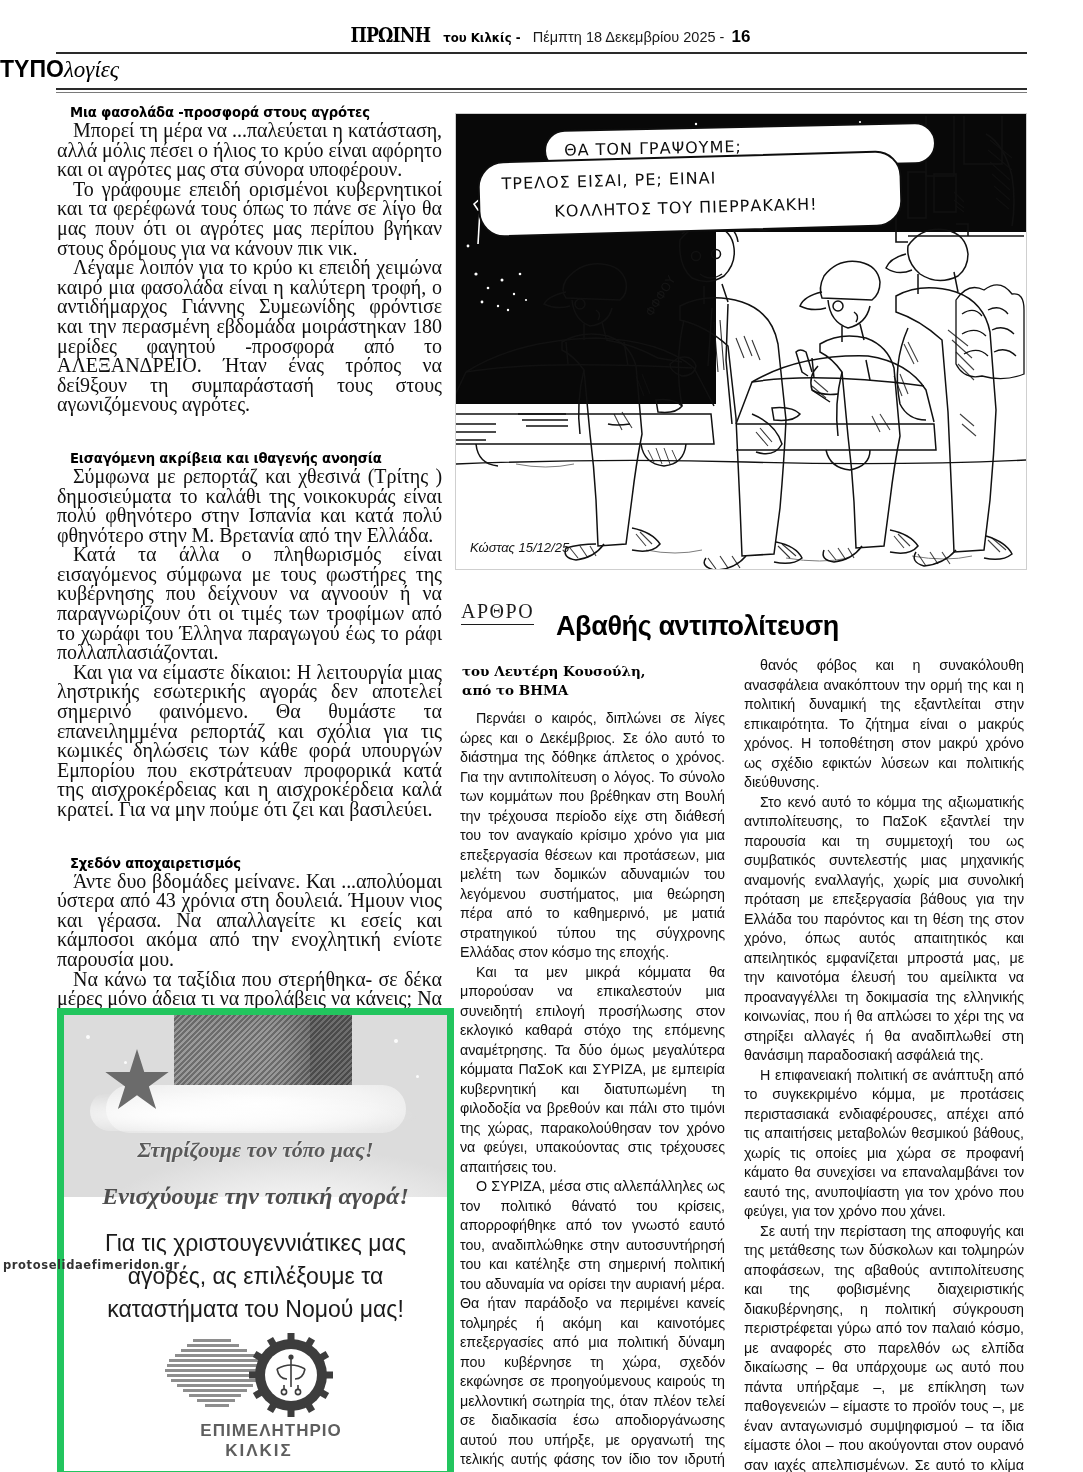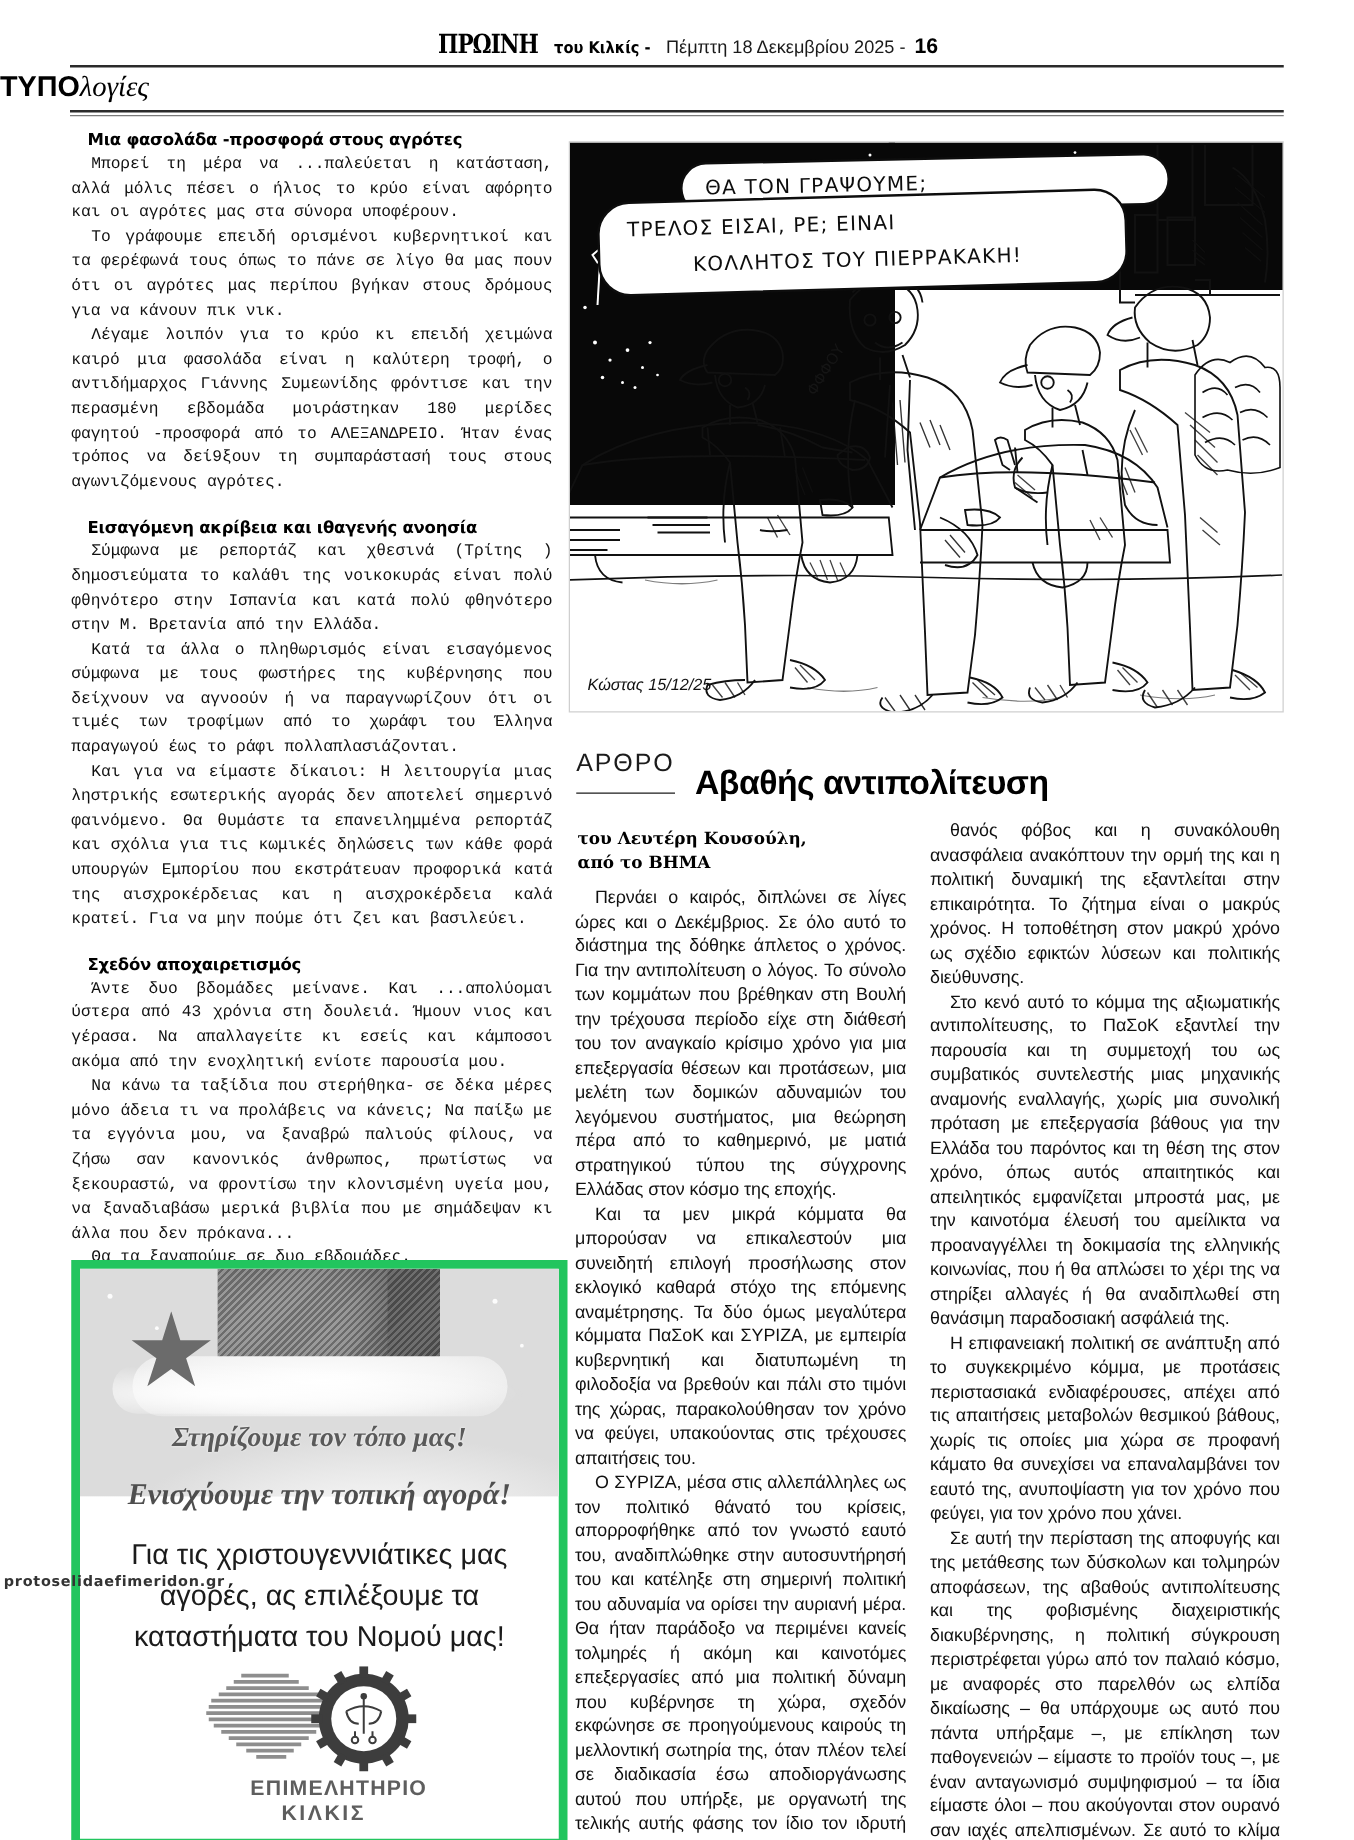--- a/index.html
+++ b/index.html
@@ -103,24 +103,24 @@
     width: 385px;
   }
   .sub-head {
     font-family: "DejaVu Sans", sans-serif;
     font-weight: bold;
     font-size: 13.2px;
     color: #000;
     margin: 0 0 1px 13px;
     letter-spacing: -0.2px;
   }
-  .sub-head.spaced { margin-top: 20px; }
+  .sub-head.spaced { margin-top: 36px; }
   .body-p {
-    font-family: Liberation Mono, monospace;
-    font-size: 13px;
+    font-family: Liberation Serif, serif;
+    font-size: 20px;
     line-height: 19.6px;
     color: #101010;
     margin: 0;
     text-align: justify;
     text-indent: 16px;
     letter-spacing: -0.05px;
   }
   .sign-off {
     font-family: "DejaVu Sans", sans-serif;
     font-weight: bold;
@@ -340,26 +340,26 @@
     font-size: 13px;
     color: #111;
     z-index: 6;
   }
   .ink { position: absolute; }
 
   
   .article-label {
     position: absolute;
     left: 461px; top: 600px;
-    font-family: Liberation Sans, sans-serif;
+    font-family: Liberation Serif, serif;
     font-size: 20px;
     letter-spacing: 1.5px;
     color: #1c1c1c;
     border-bottom: 1.5px solid #1c1c1c;
-    padding-bottom: 11px;
+    padding-bottom: 1px;
   }
   .article-headline {
     position: absolute;
     left: 556px; top: 593px;
     font-family: Liberation Sans, sans-serif;
     font-weight: bold;
     font-size: 27px;
     color: #000;
     letter-spacing: -0.4px;
   }

